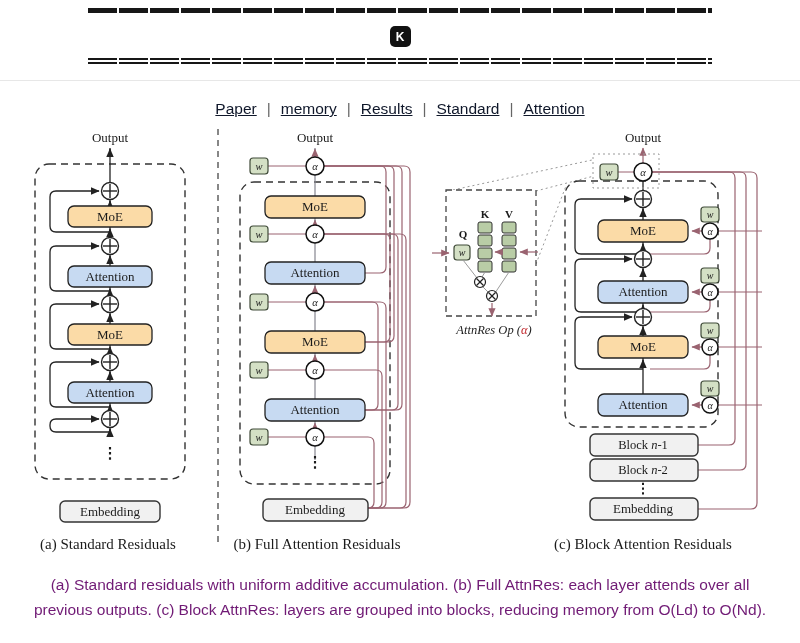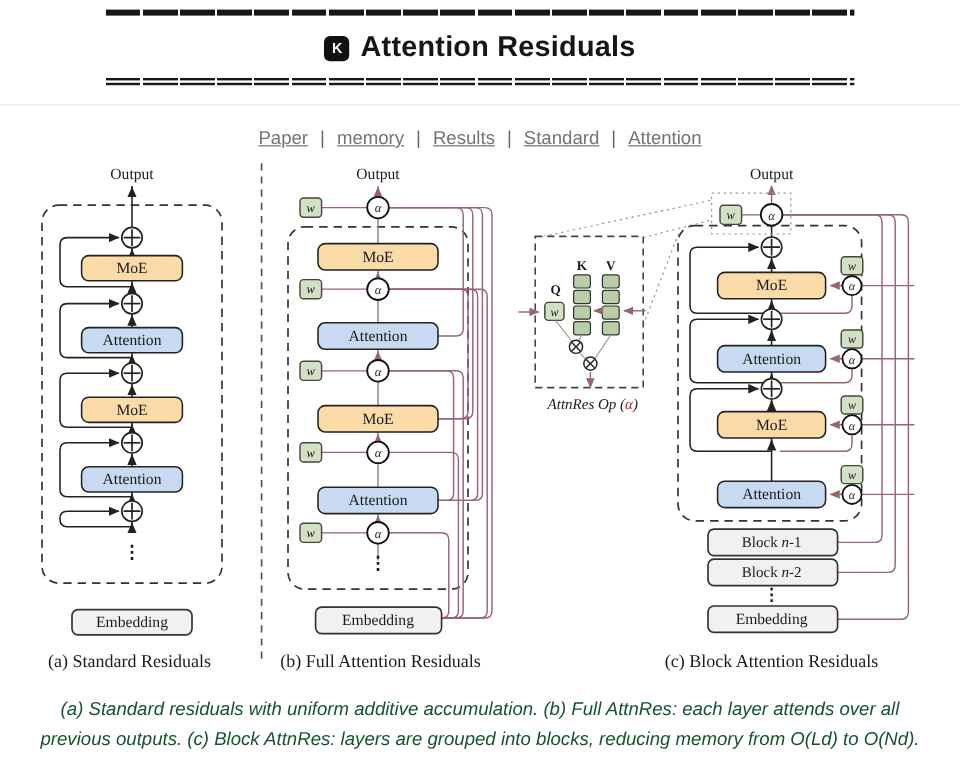--- a/index.html
+++ b/index.html
@@ -8,36 +8,35 @@
     background:repeating-linear-gradient(90deg,#171717 0 29px,#ffffff 29px 31px);}
   .title-row{display:flex;justify-content:center;align-items:center;gap:9px;margin:13px 0 11px;}
   .title-row .k-badge{display:inline-flex;width:21px;height:21px;border-radius:5px;background:#111;
     color:#fff;font-weight:bold;font-size:12px;align-items:center;justify-content:center;}
   .title-row h1{font-size:24px;font-weight:bold;margin:0;letter-spacing:.2px;color:#161616;}
   .rule-double{width:624px;margin:0 auto;}
   .rule-double .bar{height:2px;background:repeating-linear-gradient(90deg,#171717 0 29px,#ffffff 29px 31px);}
   .rule-double .gap{height:2px;}
   .page-hr{border:0;border-top:1px solid #e7e7e7;margin:16px 0 0;}
   .nav{text-align:center;margin-top:19px;font-size:15.5px;margin-bottom:0;}
-  .nav a{color:#737373;text-decoration:underline;cursor:pointer;}
+  .nav a{color:#0f172a;text-decoration:underline;cursor:pointer;}
   .nav .sep{color:#666;margin:0 10px;text-decoration:none;}
   svg{display:block;margin:6px auto 0;}
   .svgtxt{font-family:"Liberation Serif",serif;fill:#1b1b1b;}
   .figcap{font-size:15px;font-family:"Liberation Serif",serif;}
-  .caption{max-width:758px;margin:2px auto 0;text-align:center;font-style:italic;
-    font-size:15.5px;line-height:25px;color:#14532d;}
+  .caption{max-width:758px;margin:2px auto 0;text-align:center;
+    font-size:15.5px;line-height:25px;color:#701a75;}
 </style>
 </head>
 <body>
 
 <div>
   <div class="rule-top"></div>
   <div class="title-row">
     <span class="k-badge">K</span>
-    <h1>Attention Residuals</h1>
   </div>
   <div class="rule-double">
     <div class="bar"></div>
       <div class="gap"></div>
       <div class="bar"></div>
   </div>
   <hr class="page-hr">
 </div>
 
 <nav class="nav">

